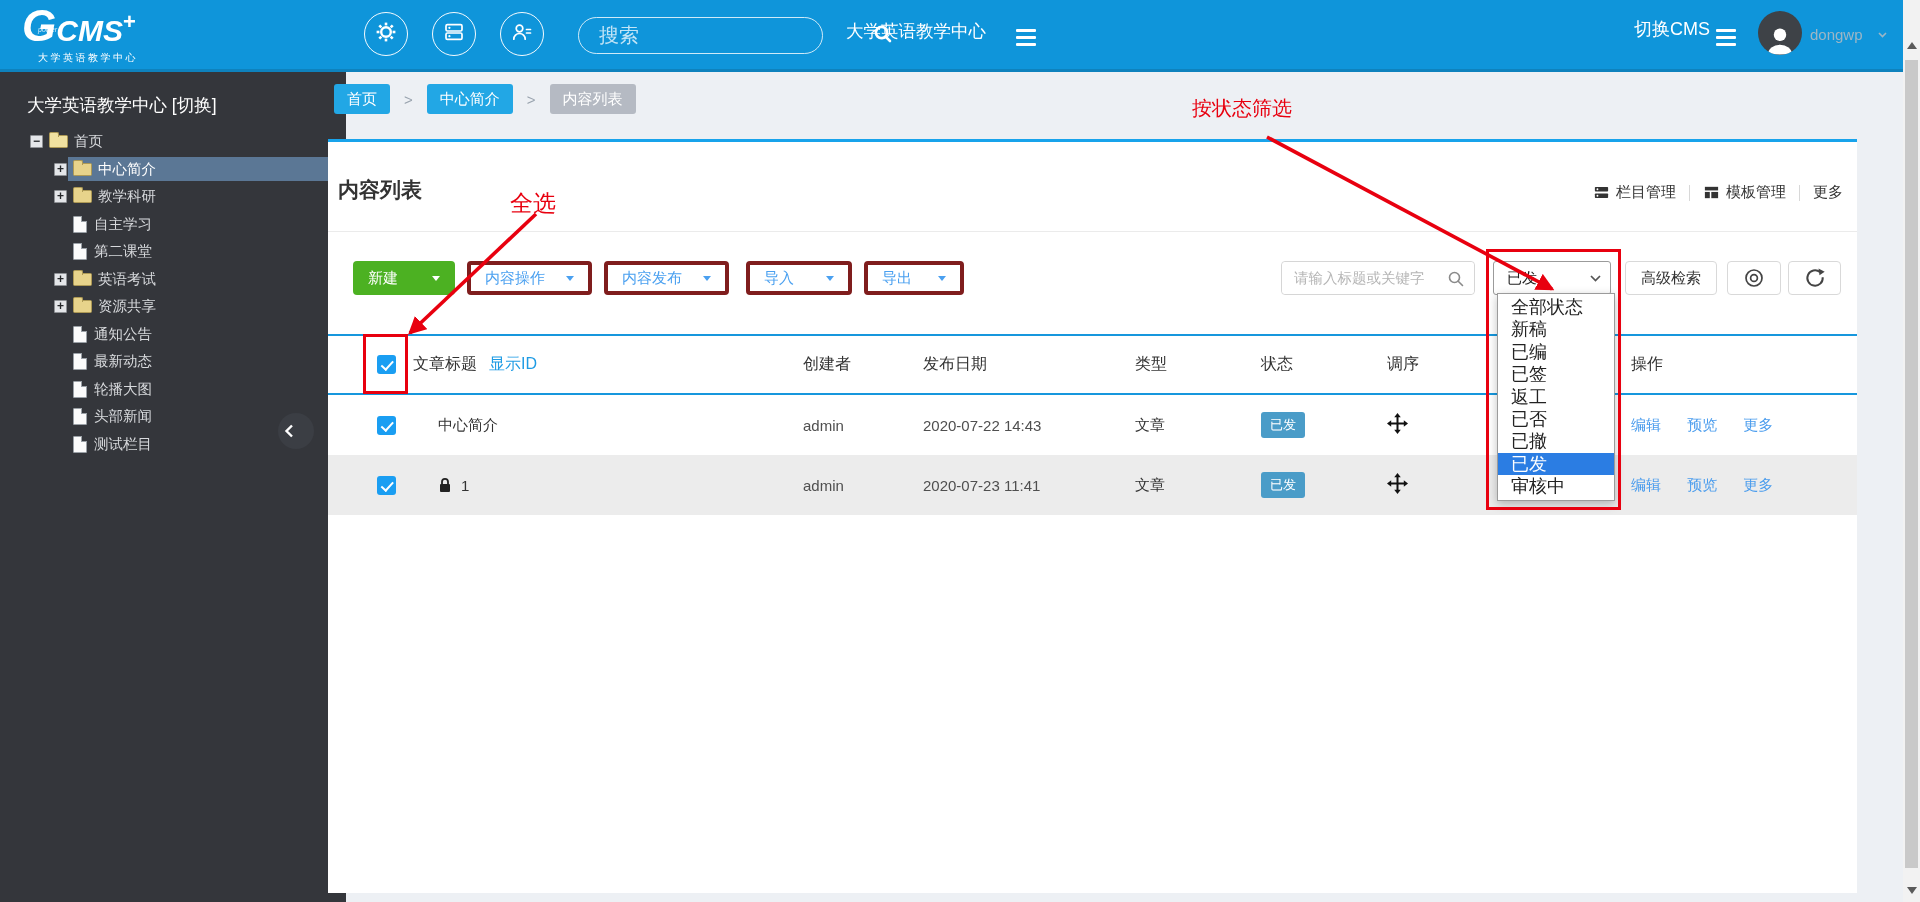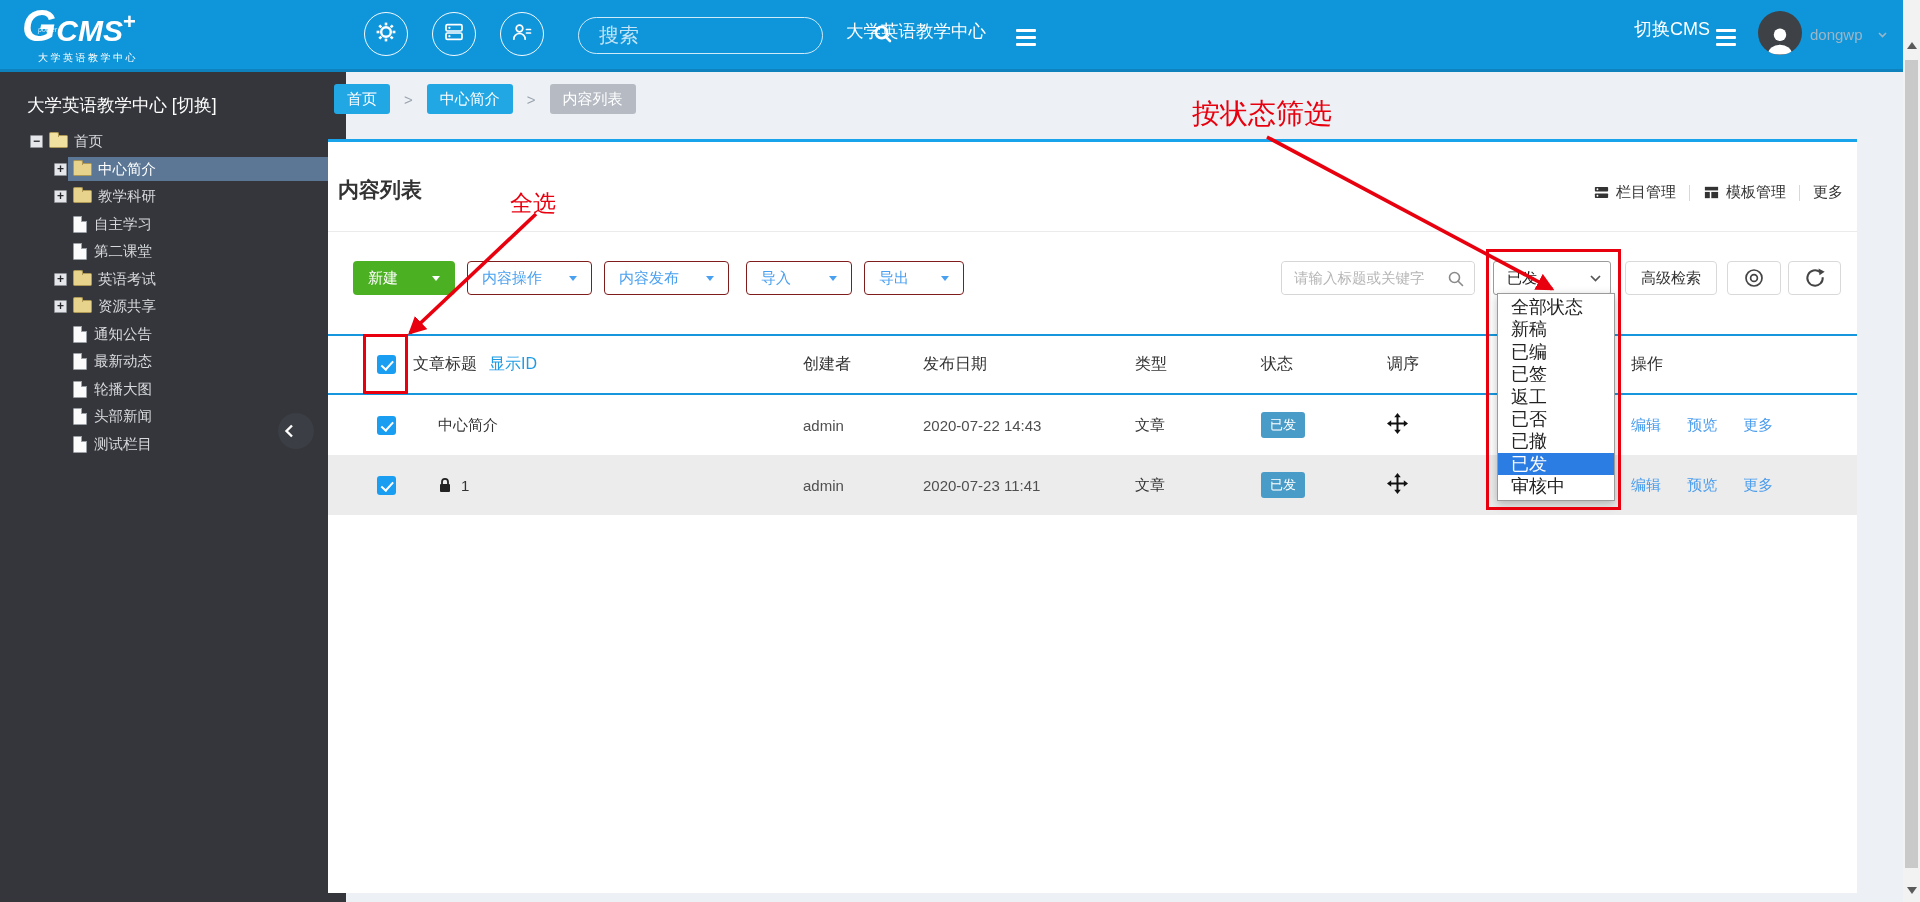--- a/index.html
+++ b/index.html
@@ -83,21 +83,21 @@
   .title-divider { position:absolute; left:0; right:0; top:89px; height:1px; background:#ebebeb; }
 
   
   .tb { position:absolute; top:119px; height:34px; display:flex; align-items:center; border-radius:4px;
         font-size:15px; cursor:pointer; }
   .btn-new { left:25px; width:102px; background:#4cb122; color:#fff; justify-content:space-between; padding:0 15px; }
   .caret-w { width:0; height:0; border-left:4.5px solid transparent; border-right:4.5px solid transparent;
              border-top:5px solid #fff; }
   .caret-b { width:0; height:0; border-left:4.5px solid transparent; border-right:4.5px solid transparent;
              border-top:5px solid #4aa0f0; }
-  .btn-outline { border:1px solid #7f1d1d; color:#4aa0f0; background:#fff; justify-content:space-between; padding:0 14px; }
+  .btn-outline { border:4px solid #7f1d1d; color:#4aa0f0; background:#fff; justify-content:space-between; padding:0 14px; }
   .btn-op  { left:139px; width:125px; }
   .btn-pub { left:276px; width:125px; }
   .btn-imp { left:418px; width:106px; }
   .btn-exp { left:536px; width:100px; }
   .search-box { position:absolute; left:953px; top:119px; width:194px; height:34px; border:1px solid #d6d6d6;
                 border-radius:4px; background:#fff; }
   .search-box input { width:100%; height:100%; border:none; outline:none; font-size:14.5px; color:#333;
                       padding:0 34px 0 12px; font-family:inherit; border-radius:4px; }
   .search-box input::placeholder { color:#b5b5b5; }
   .search-box svg { position:absolute; right:9px; top:8px; }
@@ -134,21 +134,21 @@
               box-shadow:0 3px 9px rgba(0,0,0,.25); padding:2px 0; z-index:30; }
   .opt { height:22.4px; line-height:22.4px; padding-left:13px; font-size:18px; color:#222; cursor:pointer; }
   .opt.sel { background:#2b7de3; color:#fff; }
 
   
   .anno { position:absolute; z-index:50; pointer-events:none; }
   .red-box1 { left:363px; top:334px; width:45px; height:60px; border:3px solid #e8000f; }
   .red-box2 { left:1486px; top:249px; width:135px; height:261px; border:3px solid #e8000f; }
   .red-label { color:#e8000f; font-size:23px; font-weight:500; }
   .lbl-selall { left:510px; top:188px; }
-  .lbl-filter { left:1192px; top:95px; font-size:28px; }
+  .lbl-filter { left:1192px; top:95px; font-size:20px; }
   .arrows { left:0; top:0; width:1920px; height:902px; }
 
   
   .vscroll { position:absolute; right:0; top:0; width:17px; height:902px; background:#f2f2f2; z-index:60; }
   .sb-up { position:absolute; left:3.5px; top:42px; width:0; height:0;
            border-left:5px solid transparent; border-right:5px solid transparent; border-bottom:7px solid #5a5a5a; }
   .sb-down { position:absolute; left:3.5px; bottom:8px; width:0; height:0;
              border-left:5px solid transparent; border-right:5px solid transparent; border-top:7px solid #5a5a5a; }
   .sb-thumb { position:absolute; left:2px; top:60px; width:13px; height:808px; background:#c9c9c9; cursor:pointer; }
 </style>

